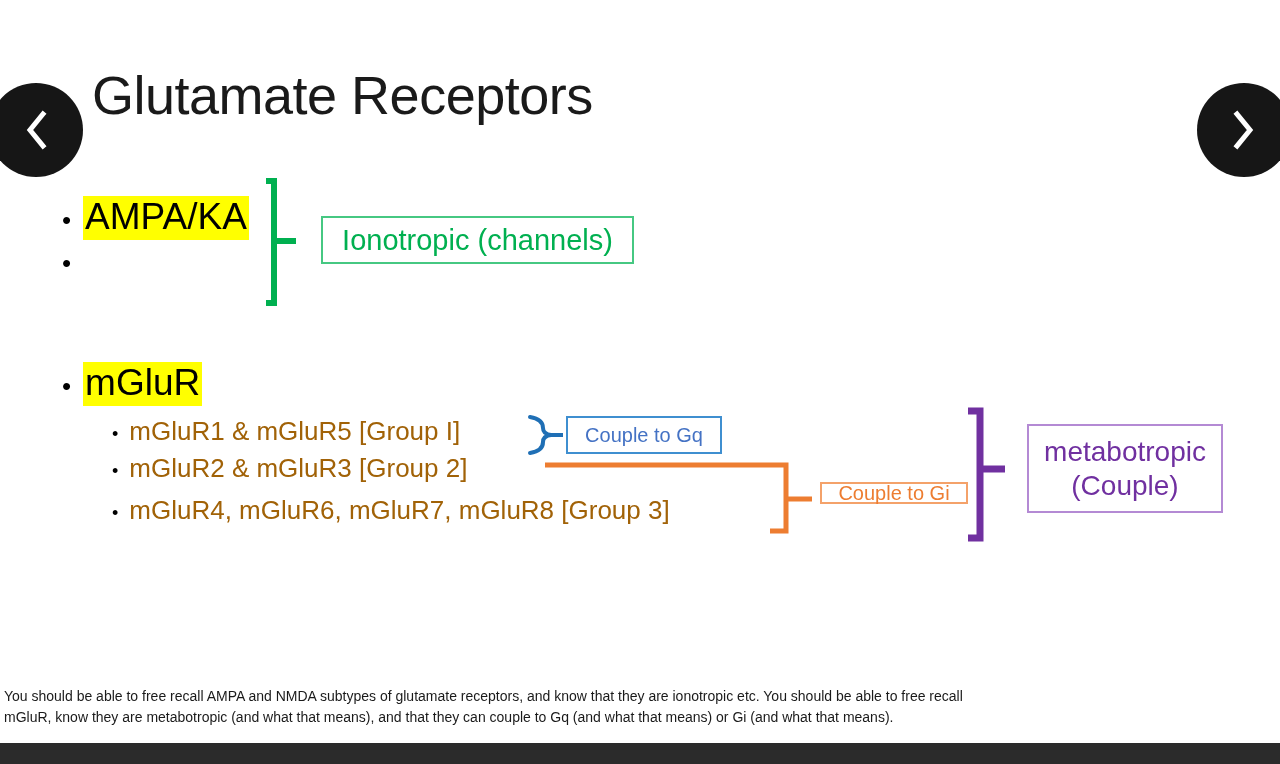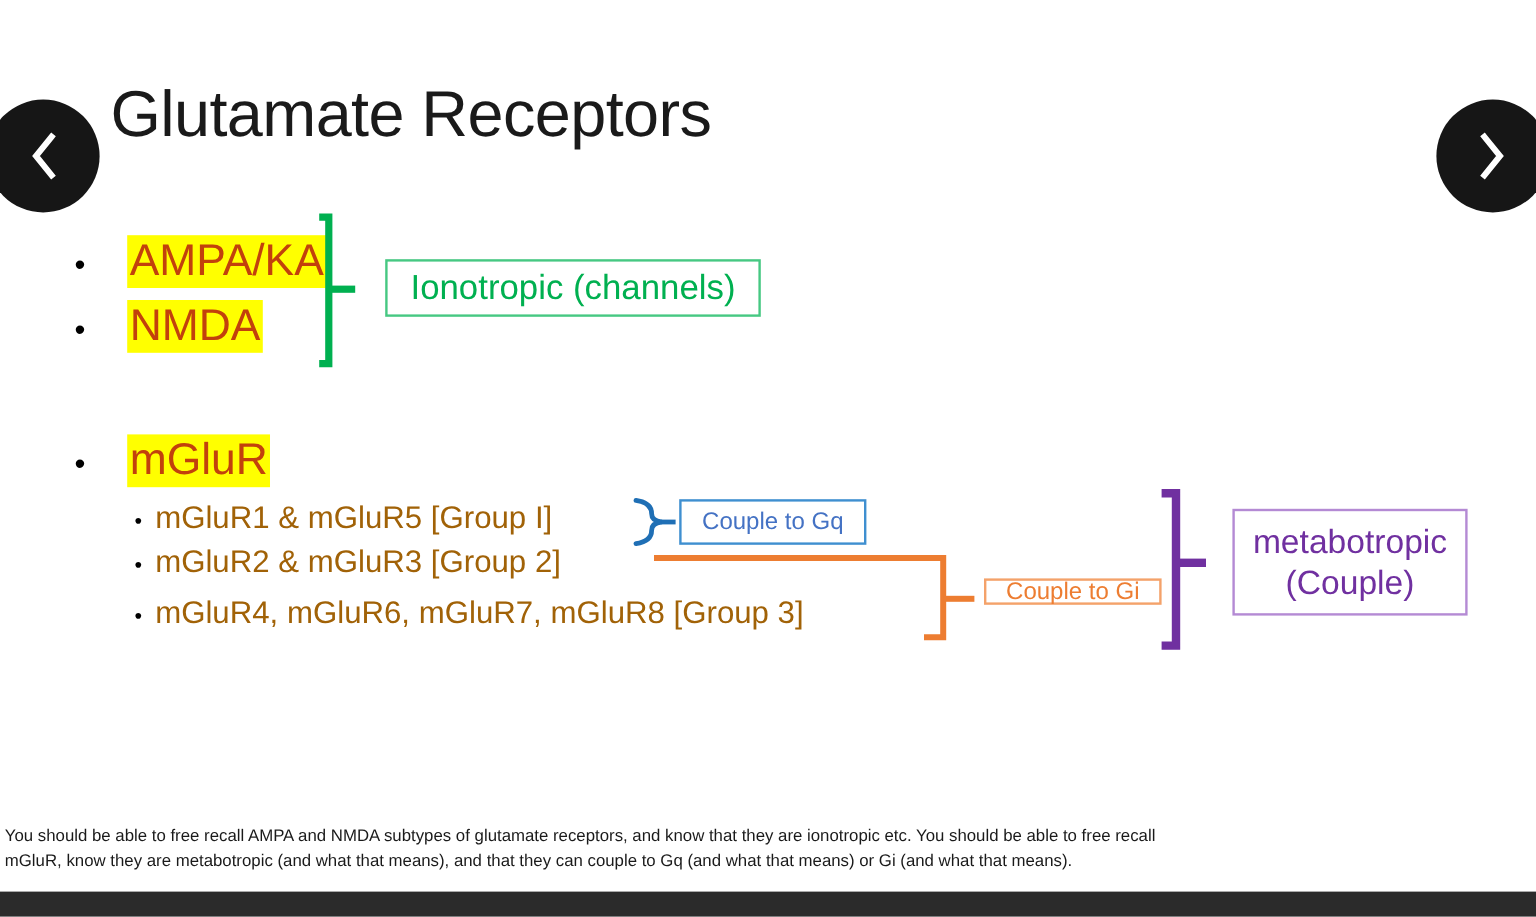--- a/index.html
+++ b/index.html
@@ -50,22 +50,21 @@
   .bullet-dot {
     display: inline-block;
     font-size: 26px;
     line-height: 1;
     color: #000;
     margin-right: 12px;
   }
   .bullet-text {
     font-size: 37px;
     line-height: 1.1;
-    color: #c2410c;
-    margin-left: 23px;
+    color: #000000;
   }
   .hl {
     background: #ffff00;
     padding: 1px 2px 2px 2px;
   }
 
   .sub-row {
     position: absolute;
     display: flex;
     align-items: baseline;
@@ -189,21 +188,20 @@
 
   <div id="slide-title">Glutamate Receptors</div>
 
   <div class="bullet-row" style="left:62px; top:196px;">
     <span class="bullet-dot">•</span>
     <span class="bullet-text hl">AMPA/KA</span>
   </div>
 
   <div class="bullet-row" style="left:62px; top:250px;">
     <span class="bullet-dot">•</span>
-    <span class="bullet-text hl">NMDA</span>
   </div>
 
   <div class="bullet-row" style="left:62px; top:362px;">
     <span class="bullet-dot">•</span>
     <span class="bullet-text hl">mGluR</span>
   </div>
 
   <div class="sub-row" style="left:112px; top:417px;">
     <span class="sub-dot">•</span>
     <span class="sub-text">mGluR1 &amp; mGluR5 [Group I]</span>

